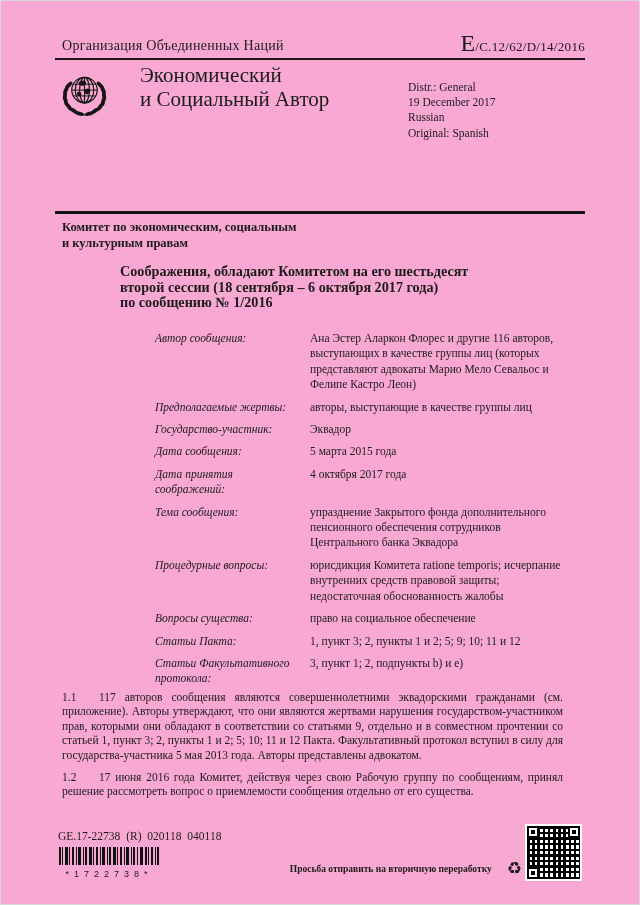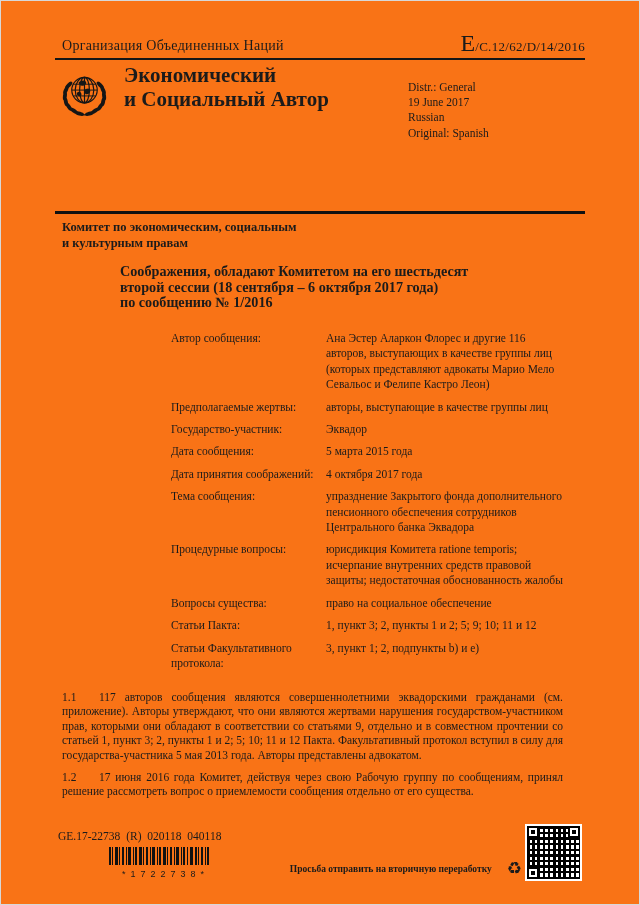--- a/index.html
+++ b/index.html
@@ -1,46 +1,46 @@
 <!DOCTYPE html>
 <html><head>
 <meta charset="utf-8">
 <style>
   html,body{margin:0;padding:0;background:#e8e8e8;}
   .page{
     position:relative;
     width:640px;height:905px;
     margin:0 auto;
-    background:#f97316;
+    background:#f9a8d4;
     box-shadow:inset 0 0 0 1px #d8d8d8;
     font-family:"Liberation Serif", serif;
     color:#1b1b1b;
     overflow:hidden;
   }
   .abs{position:absolute;}
   .org-name{left:62px;top:38px;font-size:14px;letter-spacing:.3px;}
   .rule-thin{left:55px;top:58px;width:530px;border-top:2px solid #161616;height:0;}
   .doc-symbol{top:30px;right:55px;display:flex;align-items:baseline;}
   .doc-symbol .big{font-size:24px;}
   .doc-symbol .small{font-size:13px;letter-spacing:.3px;}
   .emblem{left:61px;top:69px;width:47px;height:48px;}
-  .council-title{left:124px;top:63px;font-size:21px;font-weight:bold;line-height:24px;}
+  .council-title{left:140px;top:63px;font-size:21px;font-weight:normal;line-height:24px;}
   .distr-block{left:408px;top:80px;font-size:11.5px;line-height:15.2px;}
   .rule-thick{left:55px;top:211px;width:530px;border-top:3px solid #111;height:0;}
   .committee{left:62px;top:219px;font-size:12.5px;font-weight:bold;line-height:16px;font-family:Liberation Serif, serif;}
   .doc-title{left:120px;top:264px;font-size:14.2px;font-weight:bold;line-height:15.6px;}
   .fields{left:155px;top:331px;width:412px;font-size:11.5px;line-height:15.4px;}
   .field-row{display:flex;margin-bottom:7px;}
-  .field-label{width:155px;flex:0 0 155px;padding-right:6px;box-sizing:border-box;margin-left:16px;}
+  .field-label{width:155px;flex:0 0 155px;font-style:italic;padding-right:6px;box-sizing:border-box;}
   .field-value{flex:1;}
   .paragraphs{left:62px;top:690px;width:501px;font-size:11.5px;line-height:14.4px;text-align:justify;}
   .para{margin:0 0 8px 0;}
   .para-num{display:inline-block;width:37px;}
   .footer-ref{left:58px;top:830px;font-size:11.5px;word-spacing:3px;}
-  .barcode-wrap{left:57px;top:847px;width:104px;text-align:right;margin-left:48px;}
+  .barcode-wrap{left:57px;top:847px;width:104px;text-align:center;}
   .barcode-digits{font-size:9px;letter-spacing:5px;margin-top:0;font-family:"Liberation Sans",sans-serif;}
   .recycle-wrap{top:860px;right:118px;display:flex;align-items:center;gap:15px;}
   .recycle-note{font-size:9.5px;font-weight:bold;}
   .recycle-glyph{font-size:17px;line-height:17px;}
   .qr{left:525px;top:824px;width:57px;height:57px;background:#fff;}
   .qr-noise{position:absolute;left:2px;top:2px;right:2px;bottom:2px;
     background-image:
       repeating-linear-gradient(90deg,#000 0 2.5px,transparent 2.5px 5.2px),
       repeating-linear-gradient(0deg,#000 0 2.5px,#fff 2.5px 5.6px);
   }
@@ -96,21 +96,21 @@
     <path d="M19,45 Q24,47.5 29,45" stroke="#161616" stroke-width="1.2" fill="none"></path>
   </svg>
 
   <div class="abs council-title">
     <div>Экономический</div>
     <div>и Социальный Автор</div>
   </div>
 
   <div class="abs distr-block">
     <div>Distr.: General</div>
-    <div>19 June 2017</div>
+    <div>19 December 2017</div>
     <div>Russian</div>
     <div>Original: Spanish</div>
   </div>
 
   <div class="abs rule-thick"></div>
 
   <div class="abs committee">
     <div>Комитет по экономическим, социальным</div>
     <div>и культурным правам</div>
   </div>

